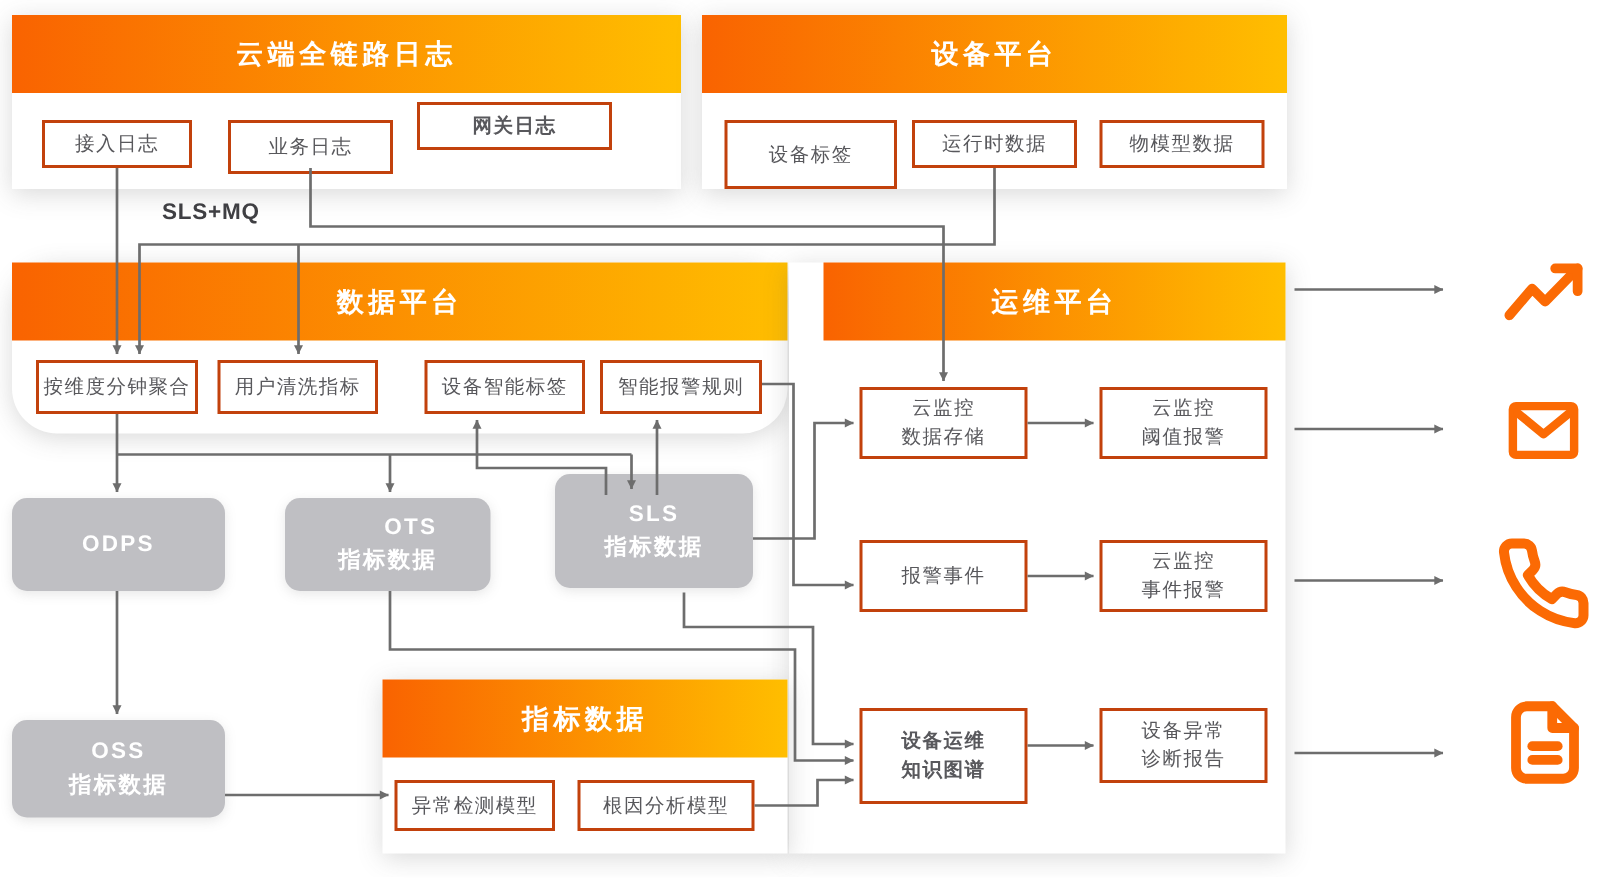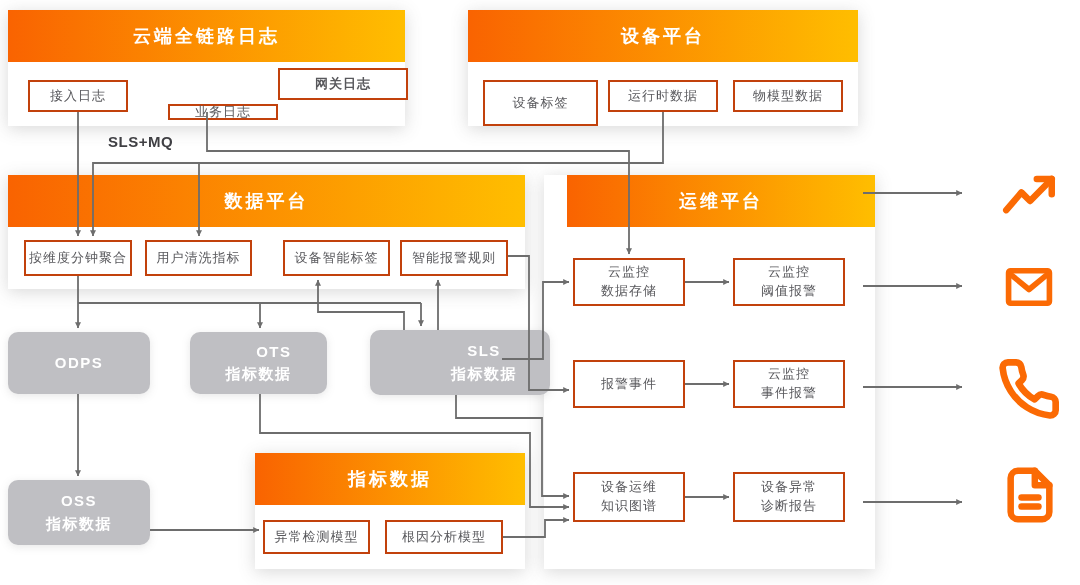--- a/index.html
+++ b/index.html
@@ -20,50 +20,50 @@
 
   .flow-label{position:absolute;left:108px;top:133px;font-weight:bold;font-size:15px;color:#3f3f43;
     letter-spacing:.5px;z-index:2;}
 
   #edges{position:absolute;left:0;top:0;width:1080px;height:585px;z-index:3;pointer-events:none;}
 
   .oicon{position:absolute;z-index:2;display:flex;align-items:center;justify-content:center;}
   .oicon svg{display:block;}
 
   
-  #p-cloud  {left:8px;  top:10px;  width:397px; height:116px;}
+  #p-cloud  {left:8px;  top:10px;  width:446px; height:116px;}
   #p-device {left:468px; top:10px;  width:390px; height:116px;}
-  #p-data   {left:8px;  top:175px; width:517px; height:114px;}
-  #p-ops    {left:544px; top:175px; width:308px; height:394px;padding-left:23px;}
+  #p-data   {left:8px;  top:175px; width:517px; height:114px;border-radius:30px;}
+  #p-ops    {left:526px; top:175px; width:308px; height:394px;padding-left:23px;}
   #p-algo   {left:255px; top:453px; width:270px; height:116px;}
 
   
   #b-access {left:28px; top:80px; width:100px;height:32px;}
-  #b-biz    {left:168px;top:80px; width:110px;height:16px;margin-top:24px;}
+  #b-biz    {left:152px;top:80px; width:110px;height:36px;}
   #b-gw     {left:278px;top:68px; width:130px;height:32px;font-weight:bold;}
   #b-dtag   {left:483px;top:80px; width:115px;height:46px;}
   #b-runtime{left:608px;top:80px; width:110px;height:32px;}
   #b-thing  {left:733px;top:80px; width:110px;height:32px;}
   #b-agg    {left:24px; top:240px;width:108px;height:36px;}
   #b-clean  {left:145px;top:240px;width:107px;height:36px;}
   #b-stag   {left:265px;top:240px;width:107px;height:36px;margin-left:18px;}
   #b-rule   {left:400px;top:240px;width:108px;height:36px;}
   #b-anom   {left:263px;top:520px;width:107px;height:34px;}
   #b-root   {left:385px;top:520px;width:118px;height:34px;}
   #b-cms    {left:573px;top:258px;width:112px;height:48px;}
   #b-cmt    {left:733px;top:258px;width:112px;height:48px;}
   #b-aev    {left:573px;top:360px;width:112px;height:48px;}
   #b-cme    {left:733px;top:360px;width:112px;height:48px;}
-  #b-kg     {left:573px;top:472px;width:112px;height:50px;}
+  #b-kg     {left:573px;top:472px;width:112px;height:64px;font-weight:bold;}
   #b-rep    {left:733px;top:472px;width:112px;height:50px;}
 
   
   #s-odps{left:8px;  top:332px;width:142px;height:62px;}
   #s-ots {left:190px;top:332px;width:137px;height:62px;text-align:right;}
-  #s-sls {left:370px;top:330px;width:132px;height:65px;padding-left:48px;}
+  #s-sls {left:370px;top:316px;width:132px;height:76px;}
   #s-oss {left:8px;  top:480px;width:142px;height:65px;}
 
   
   #i-trend{left:998px; top:169px;width:62px;height:52px;}
   #i-mail {left:999px; top:262px;width:60px;height:50px;}
   #i-phone{left:997px; top:356px;width:64px;height:66px;}
   #i-doc  {left:1001px;top:464px;width:58px;height:62px;}
 </style>
 </head>
 <body>

